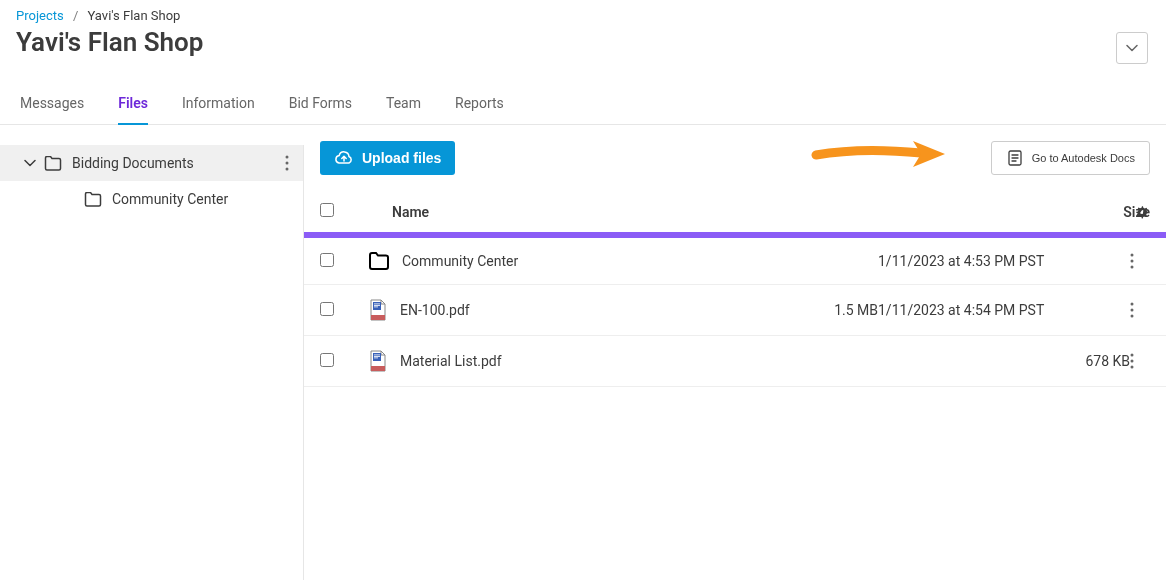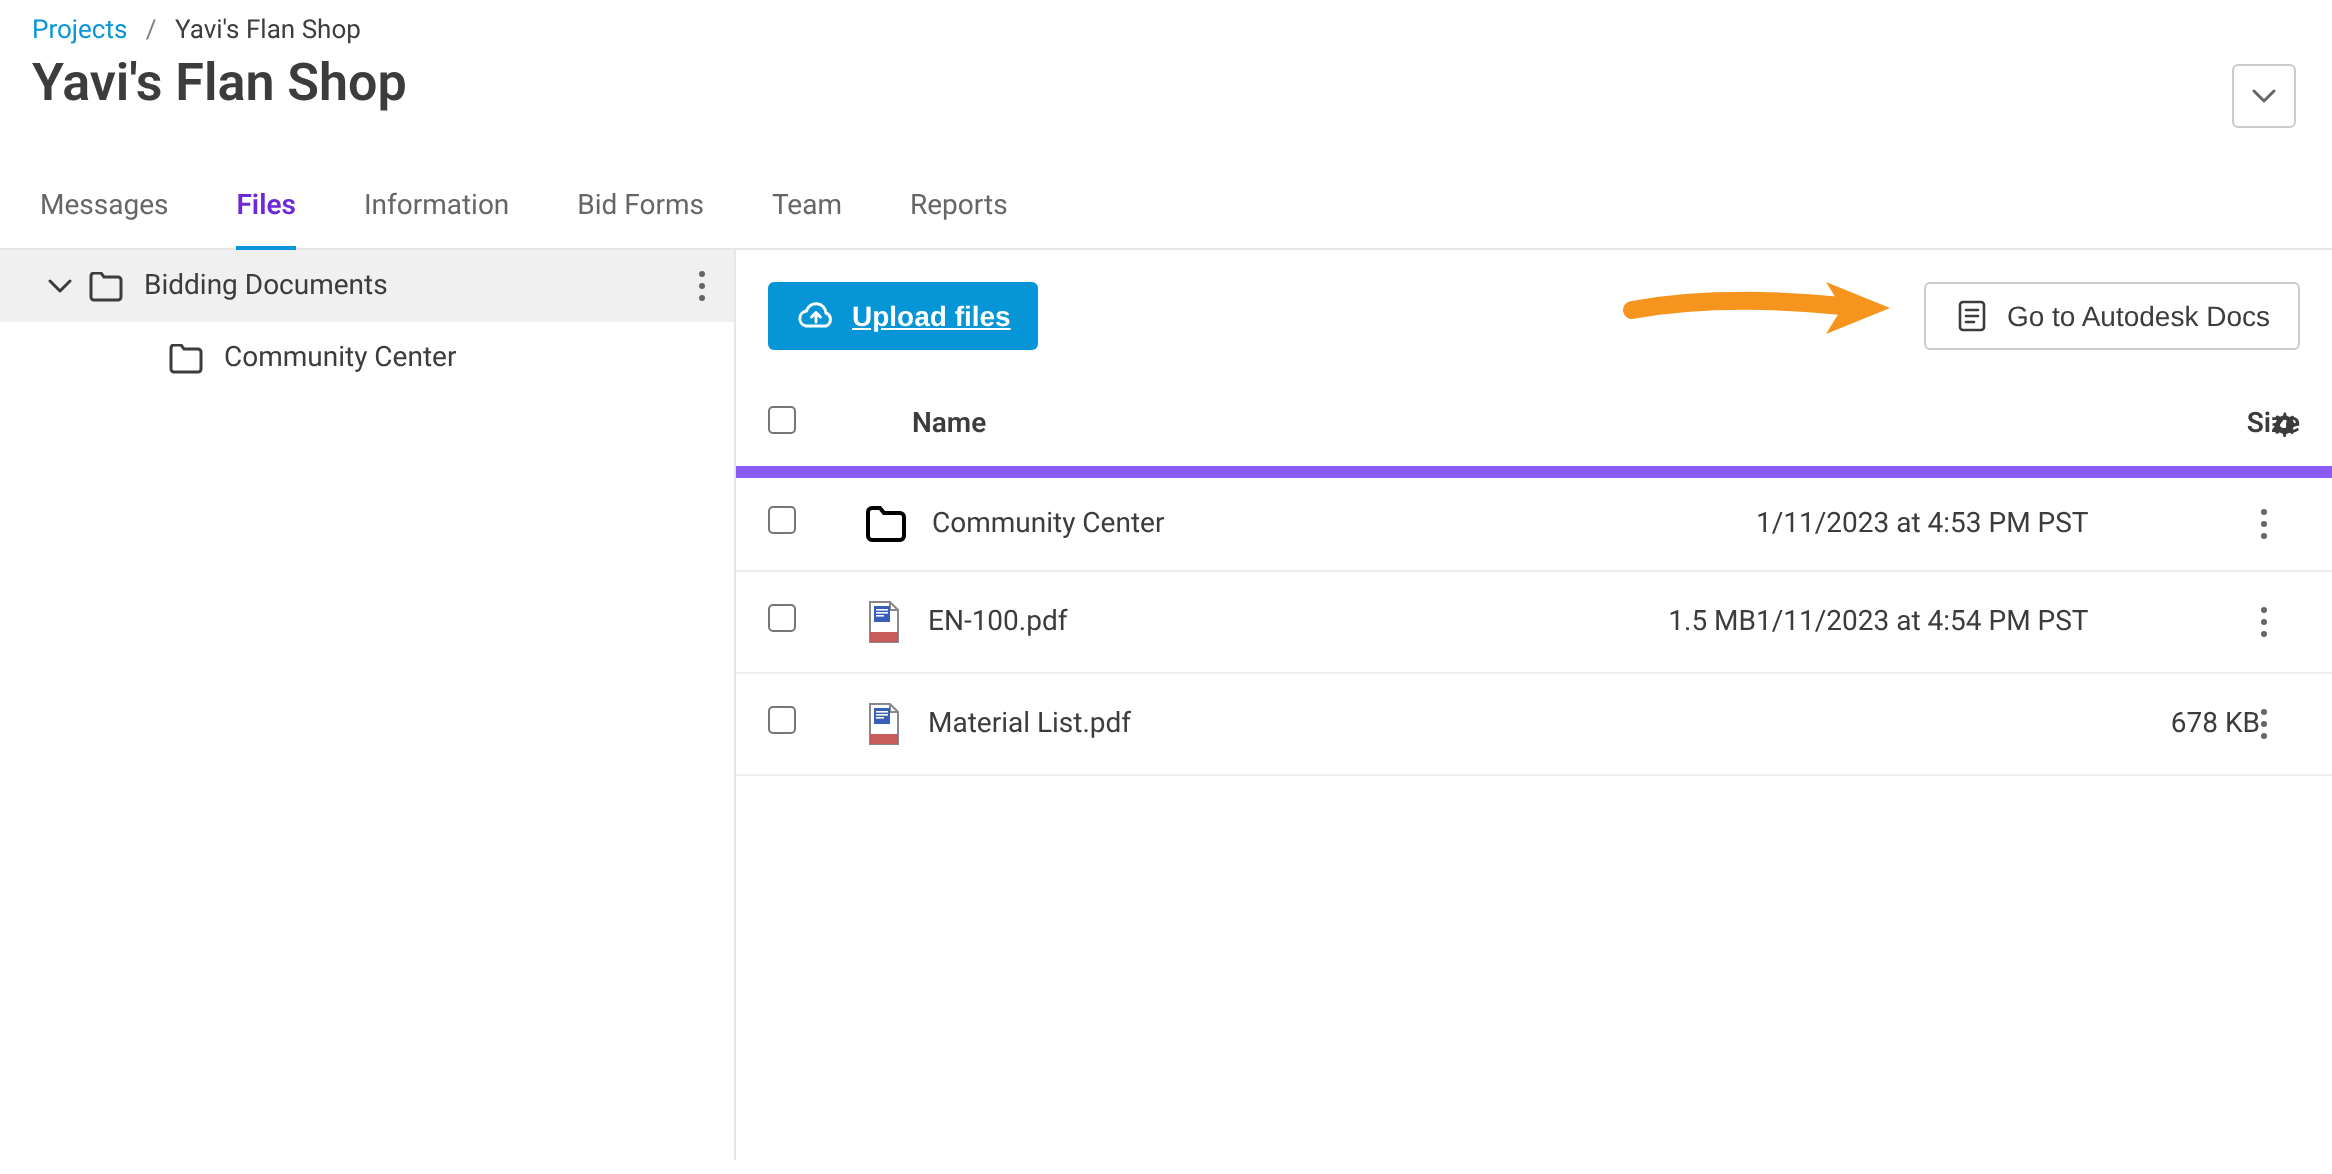--- a/index.html
+++ b/index.html
@@ -59,23 +59,24 @@
   .tab.active {
     color: #6d28d9;
     font-weight: 600;
     border-bottom-color: #0696d7;
   }
   .content {
     display: flex;
     height: calc(100% - 132px);
   }
   .sidebar {
-    width: 368px;
+    width: 304px;
     border-right: 1px solid #e6e6e6;
     flex-shrink: 0;
+    margin-top: 20px;
   }
   .tree-item {
     display: flex;
     align-items: center;
     padding: 10px 12px 10px 24px;
     cursor: pointer;
     position: relative;
   }
   .tree-item.active { background: #f0f0f0; }
   .tree-item .chevron { margin-right: 8px; }
@@ -106,29 +107,28 @@
     color: #fff;
     border: none;
     border-radius: 3px;
     padding: 9px 14px;
     font-size: 14px;
     font-weight: 600;
     display: flex;
     align-items: flex-start;
     gap: 8px;
     cursor: pointer;
-    text-decoration: underline;
   }
   .btn-secondary {
     background: #fff;
     color: #3c3c3c;
     border: 1px solid #ccc;
     border-radius: 3px;
     padding: 8px 14px;
-    font-size: 14px;
+    font-size: 11px;
     display: flex;
     align-items: center;
     gap: 8px;
     cursor: pointer;
   }
   .arrow-annotation {
     position: absolute;
     top: 10px;
     right: 215px;
     pointer-events: none;

